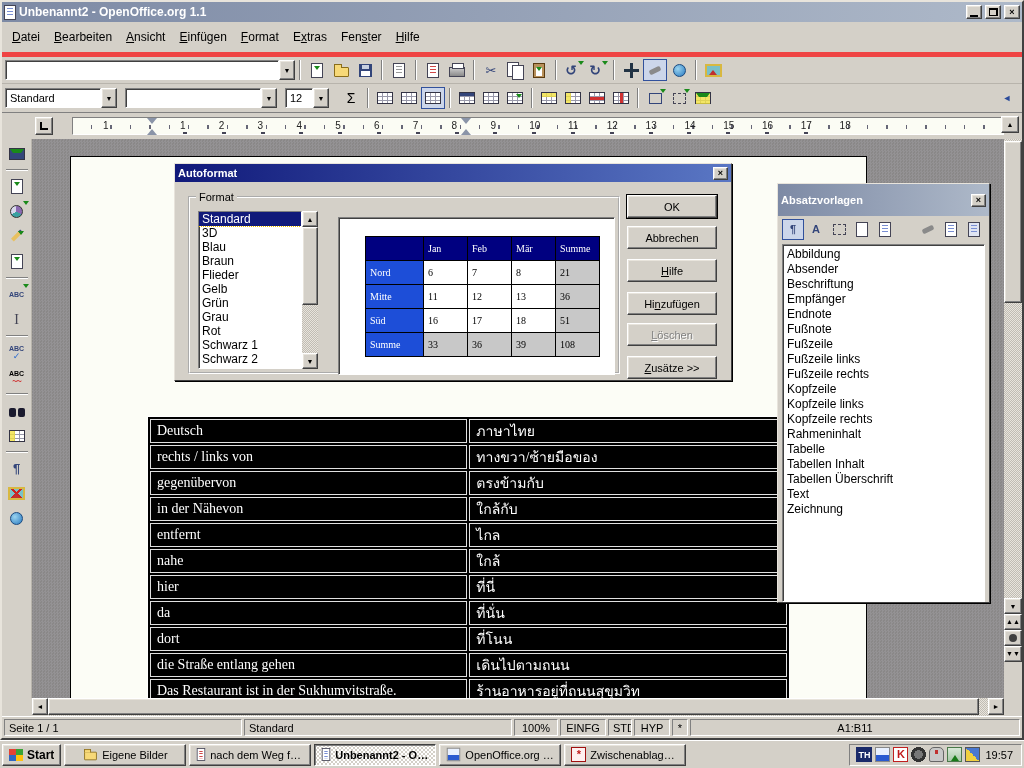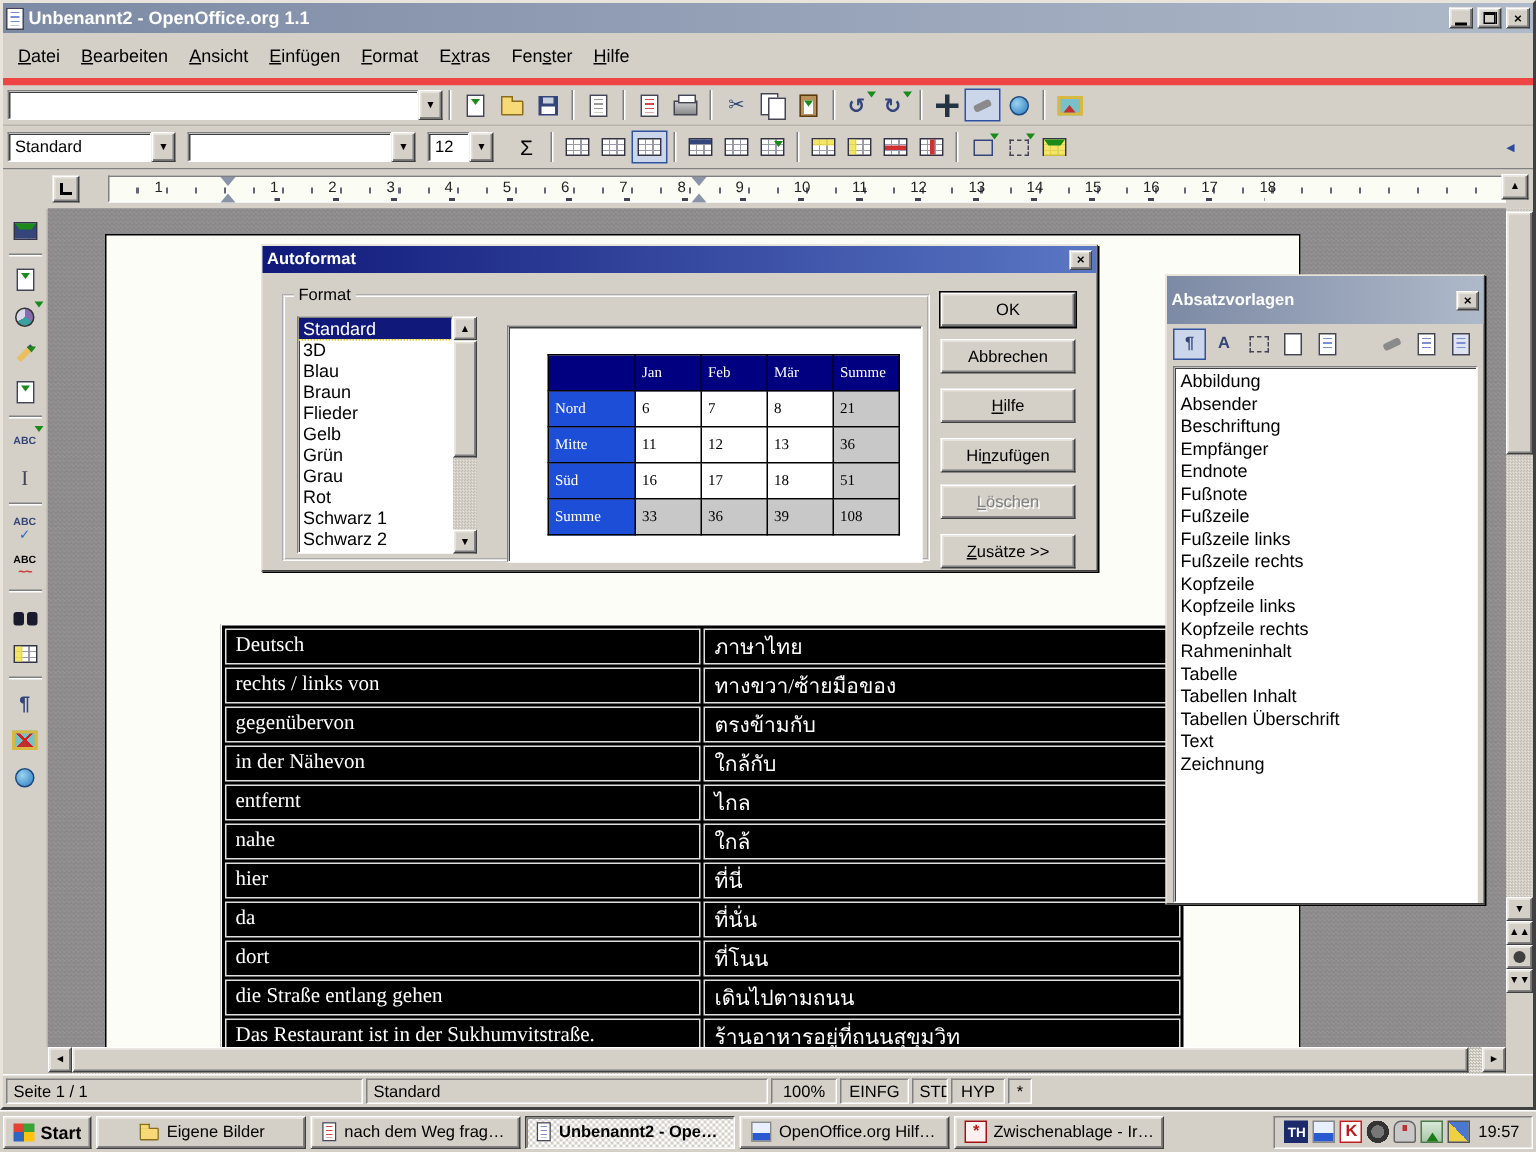--- a/index.html
+++ b/index.html
@@ -170,21 +170,21 @@
   .sfield { height:17px; border:1px solid; border-color:#808080 #fff #fff #808080; padding:2px 4px; white-space:nowrap; overflow:hidden; font-size:11px; }
   .sf-page { width:238px; } .sf-style { width:268px; } .sf-zoom { width:44px; text-align:center; }
   .sf-ins { width:46px; text-align:center; } .sf-sel { width:24px; text-align:center; } .sf-hyp { width:36px; text-align:center; }
   .sf-mod { width:16px; text-align:center; } .sf-cell { flex:1; text-align:center; }
 
   
   .taskbar { position:absolute; left:0; top:740px; width:1024px; height:28px; background:#d4d0c8; border-top:1px solid #fff; display:flex; align-items:center; padding:0 2px; gap:3px; }
   .tbtn { height:22px; padding:0 6px; display:flex; align-items:center; gap:4px; font-size:11px; white-space:nowrap; overflow:hidden; }
   .tbtn .lbl { overflow:hidden; text-overflow:ellipsis; }
   .start { font-weight:bold; font-size:12px; flex:none; }
-  .task { width:140px; flex:none; }
+  .task { width:122px; flex:none; }
   .task.active { font-weight:bold; border-color:#404040 #fff #fff #404040; box-shadow:inset 1px 1px 0 #808080; background:repeating-conic-gradient(#fff 0 25%,#d4d0c8 0 50%); background-size:4px 4px; }
   .flag { width:14px; height:12px; flex:none; background:conic-gradient(#3aa335 0 90deg,#ffc20e 0 180deg,#2e67c2 0 270deg,#e34234 0 360deg); }
   .tray { margin-left:auto; height:22px; border:1px solid; border-color:#808080 #fff #fff #808080; display:flex; align-items:center; gap:3px; padding:0 6px; flex:none; }
   .th-badge { width:16px; height:15px; background:#1a2a6a; color:#fff; font-size:9px; font-weight:bold; display:flex; align-items:center; justify-content:center; flex:none; }
   .tray-ic { width:15px; height:15px; flex:none; position:relative; }
   .tic-oo { background:linear-gradient(#e8f0ff 0 55%,#2a5ad0 55%); border:1px solid #888; }
   .tic-av { background:#fff; border:1px solid #c02020; color:#c01818; font-weight:bold; font-size:11px; text-align:center; line-height:13px; }
   .tic-vol { background:radial-gradient(circle at 50% 50%,#777 40%,#333 41% 70%,transparent 71%); }
   .tic-mouse { background:#c8c8c8; border:1px solid #666; border-radius:5px 5px 2px 2px; }
   .tic-mouse::after { content:""; position:absolute; left:5px; top:2px; width:3px; height:4px; background:#c03030; }
@@ -652,20 +652,21 @@
     </div>
 
     <div class="statusbar">
       <span class="sfield sf-page">Seite 1 / 1</span>
       <span class="sfield sf-style">Standard</span>
       <span class="sfield sf-zoom">100%</span>
       <span class="sfield sf-ins">EINFG</span>
       <span class="sfield sf-sel">STD</span>
       <span class="sfield sf-hyp">HYP</span>
       <span class="sfield sf-mod">*</span>
+      <span class="sfield sf-cell">A1:B11</span>
     </div>
   </div>
 
   <div class="taskbar">
     <div class="tbtn btn raised start">
       <span class="flag"></span>
       <span class="lbl">Start</span>
     </div>
     <div class="tbtn btn raised task">
       <span class="m-fold" style="transform:scale(.85);"></span>

